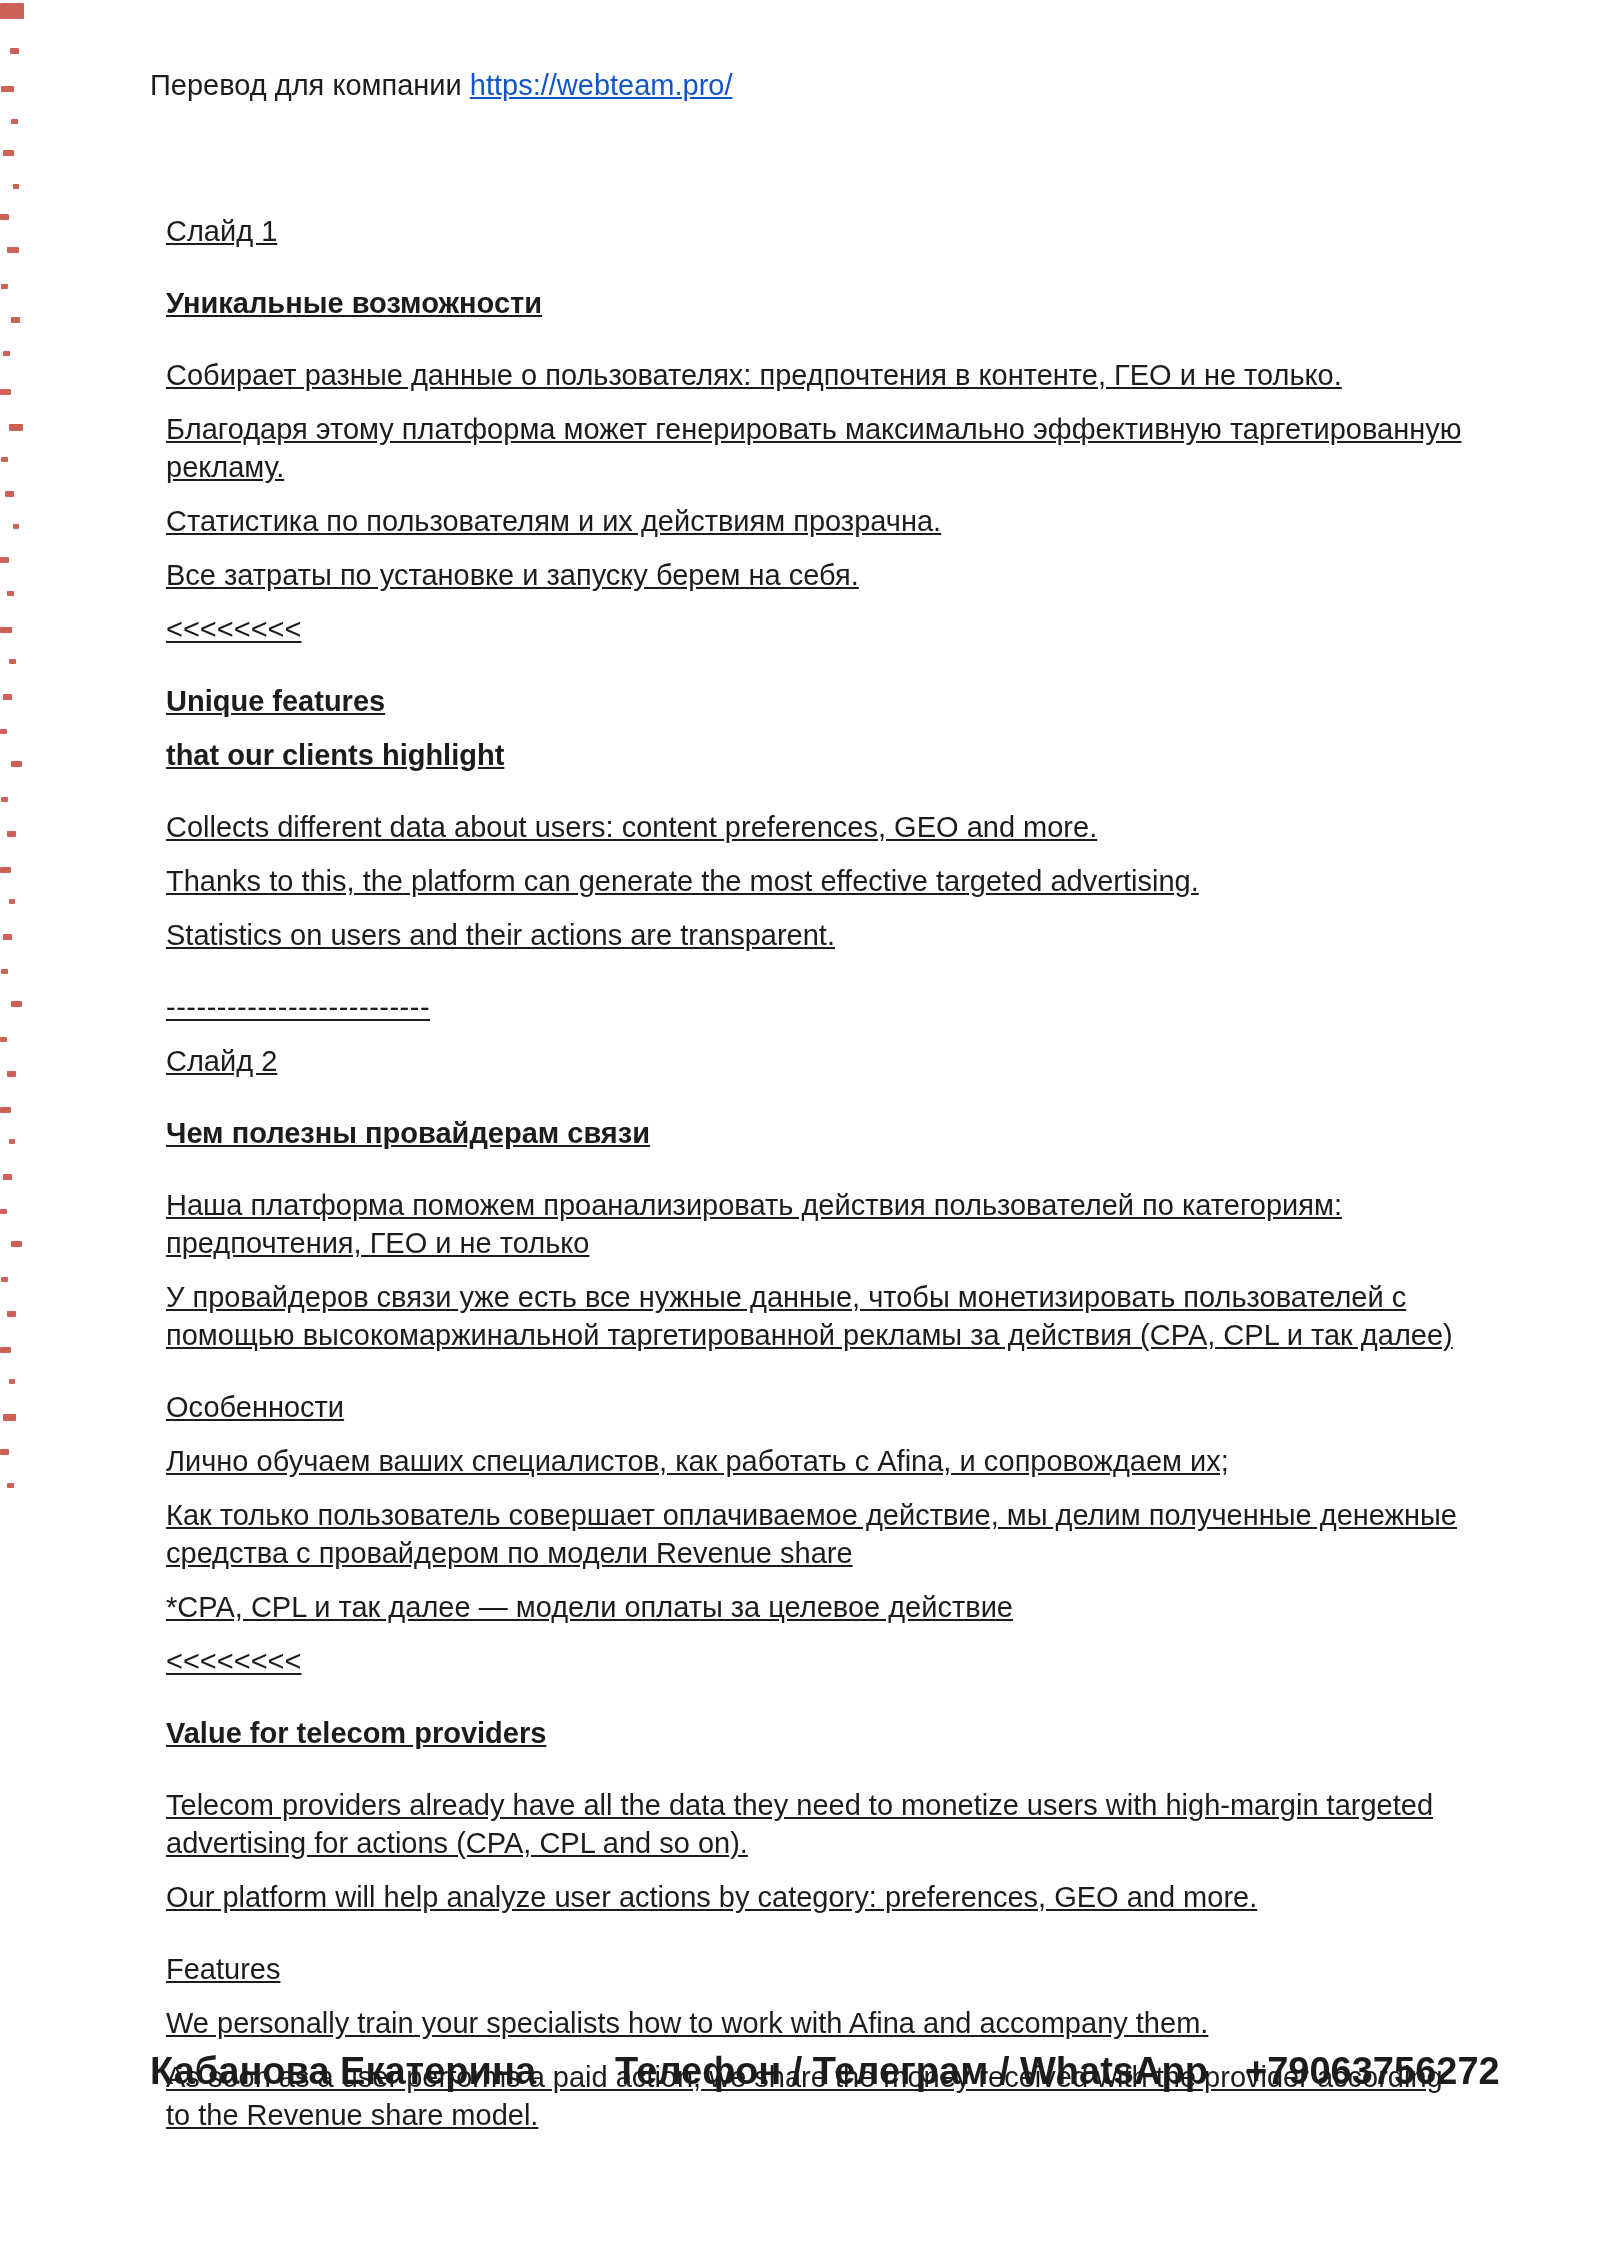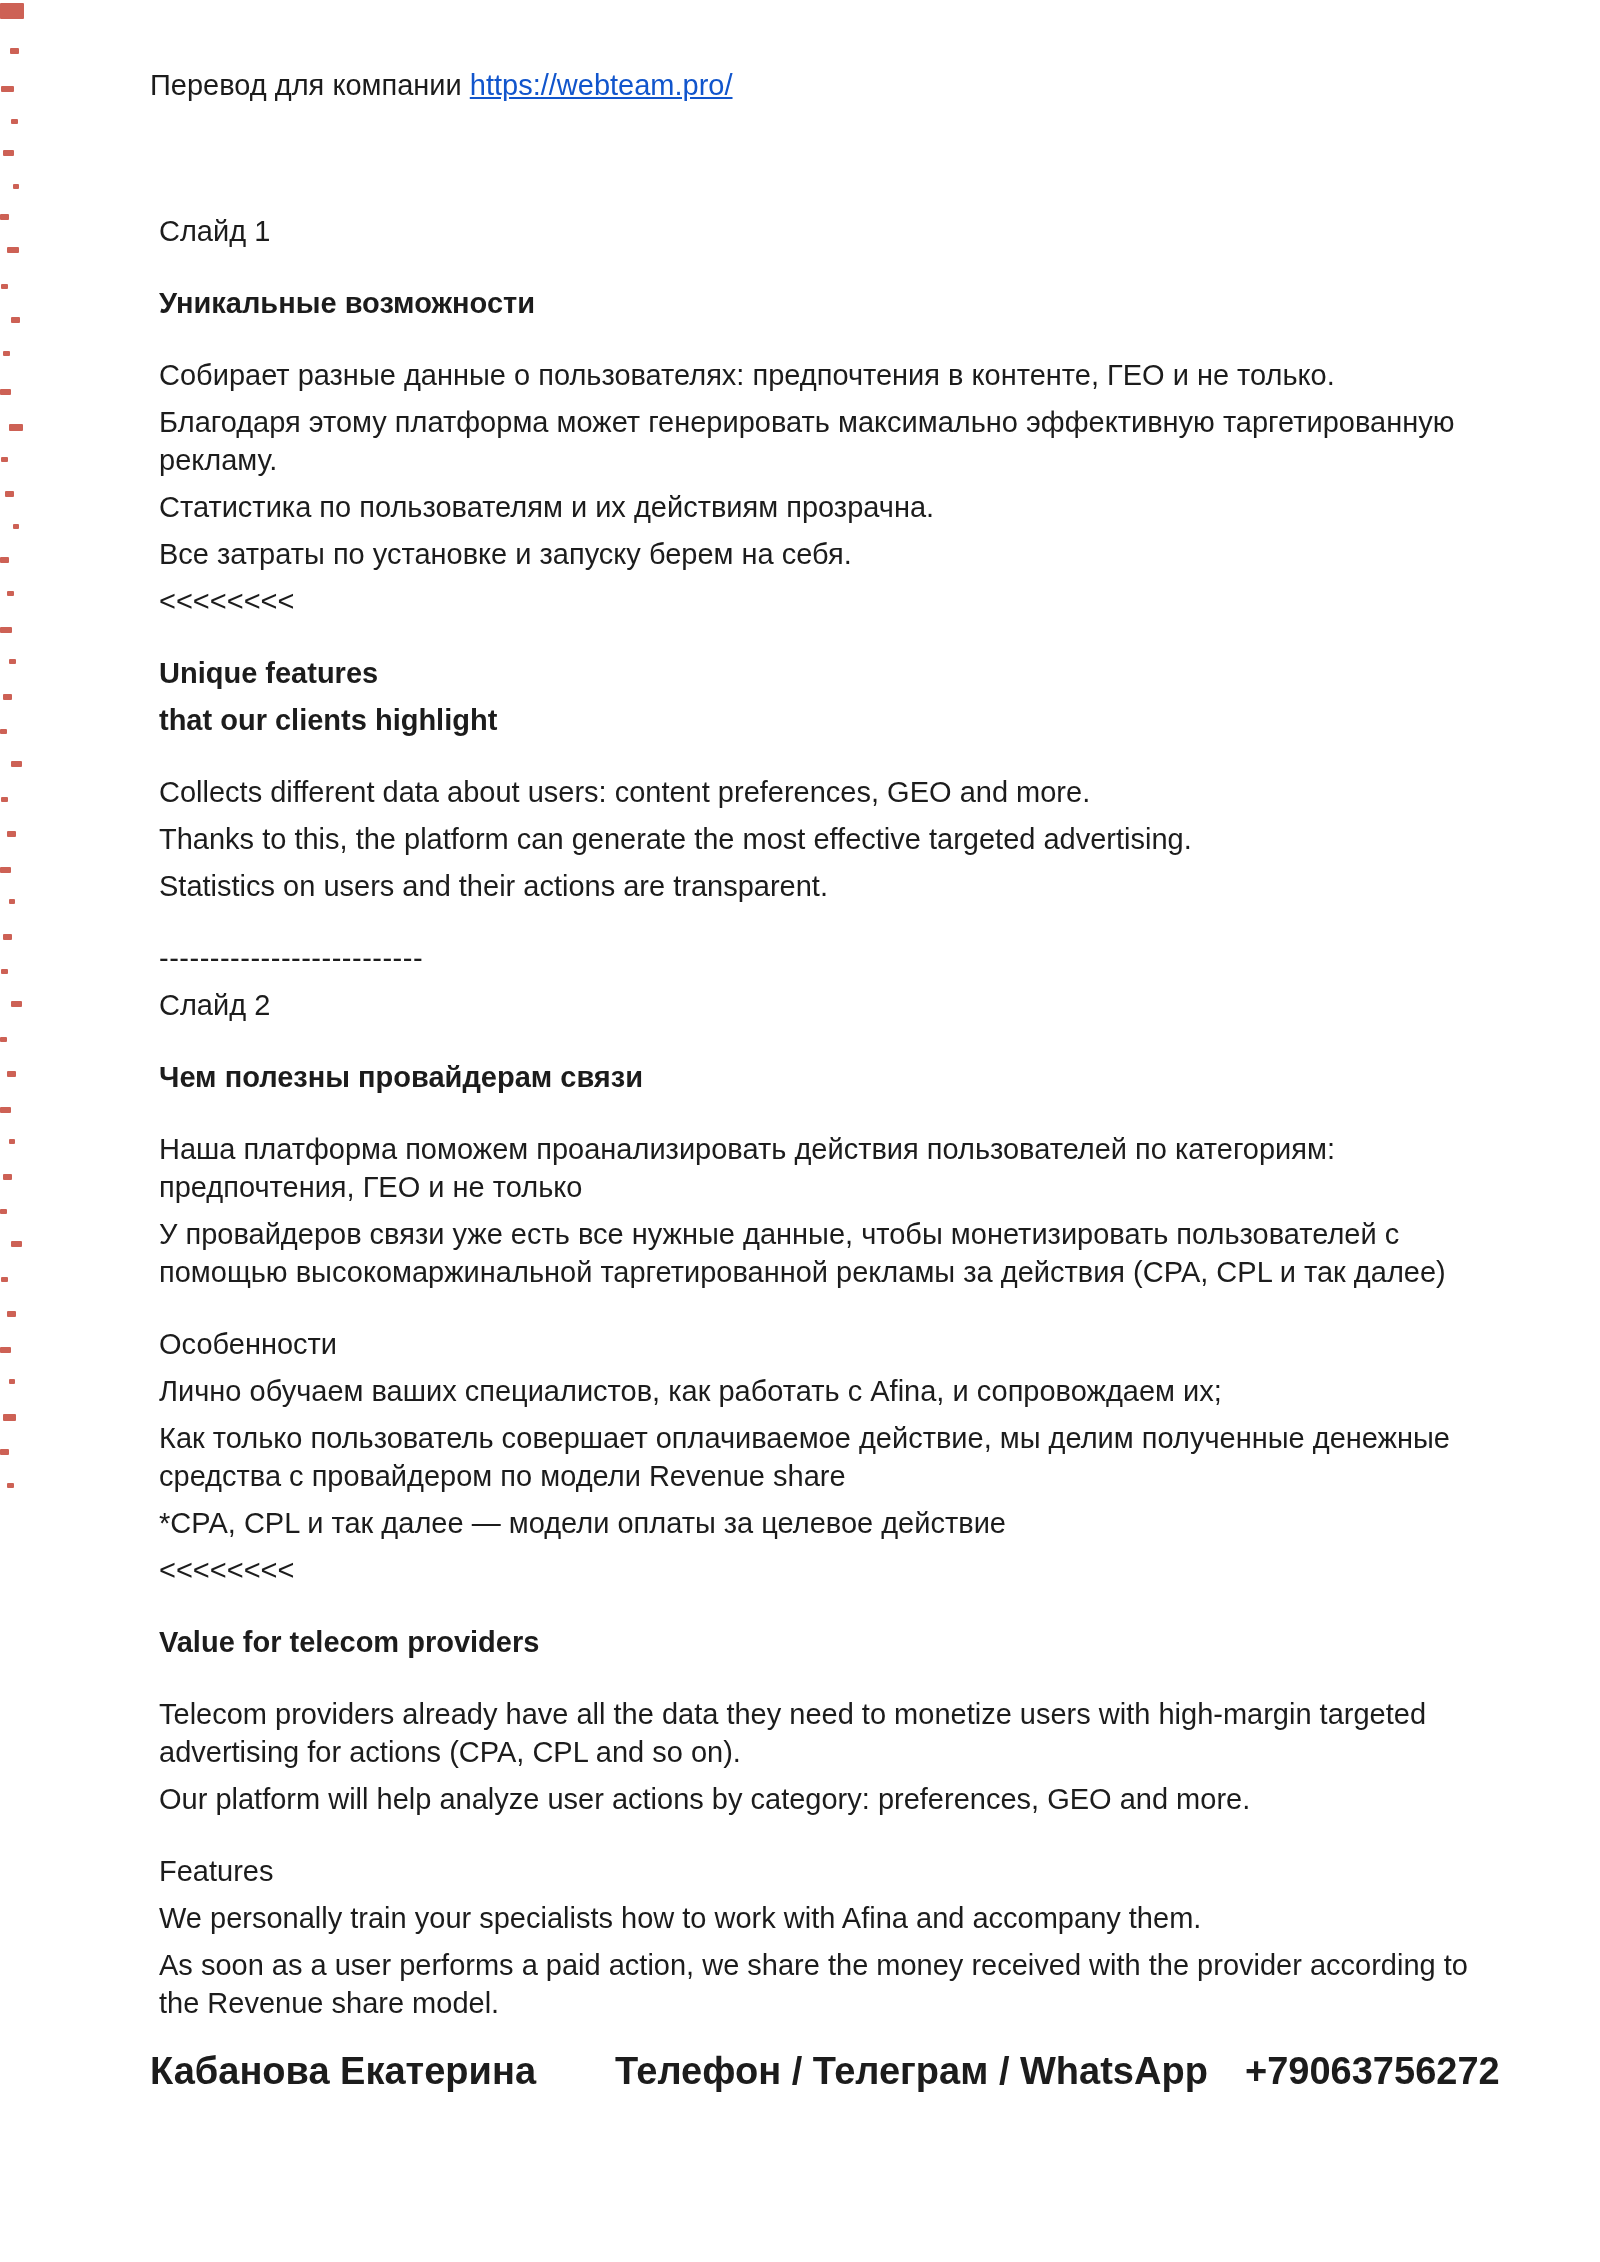--- a/index.html
+++ b/index.html
@@ -24,21 +24,21 @@
   .header {
     margin: 0 0 108px 0;
     white-space: pre-wrap;
   }
   .header a {
     color: #1155CC;
     text-decoration: underline;
     cursor: pointer;
   }
   .section { margin: 0 0 34px 0; }
-  .section p { margin: 9px; padding: 0; }
+  .section p { margin: 16px; padding: 0; text-decoration: underline; }
   .sec-heading { font-weight: bold; }
   .sec-divider { margin-bottom: 0; letter-spacing: 0.5px; }
   .footer {
     position: absolute;
     left: 150px; top: 2052px;
     width: 1330px; height: 38px;
     font-size: 38px;
     line-height: 38px;
     font-weight: bold;
   }

